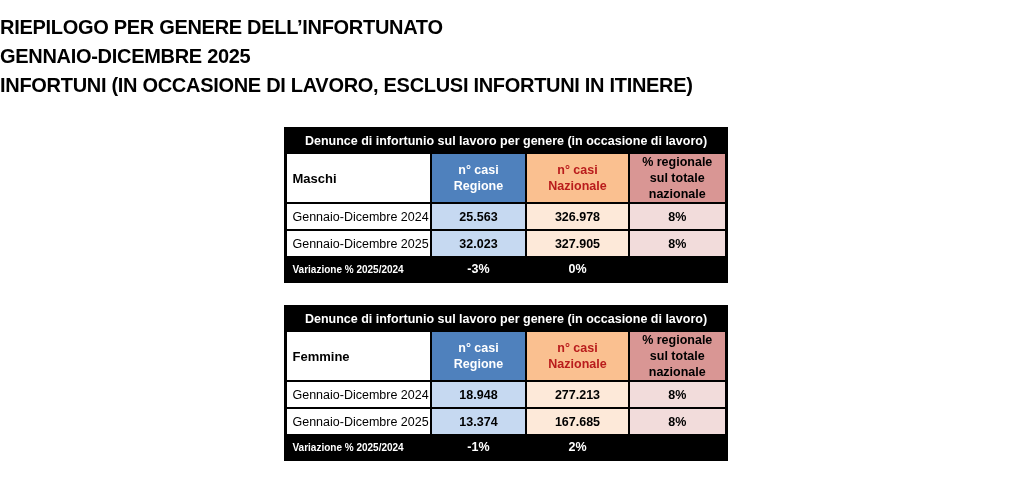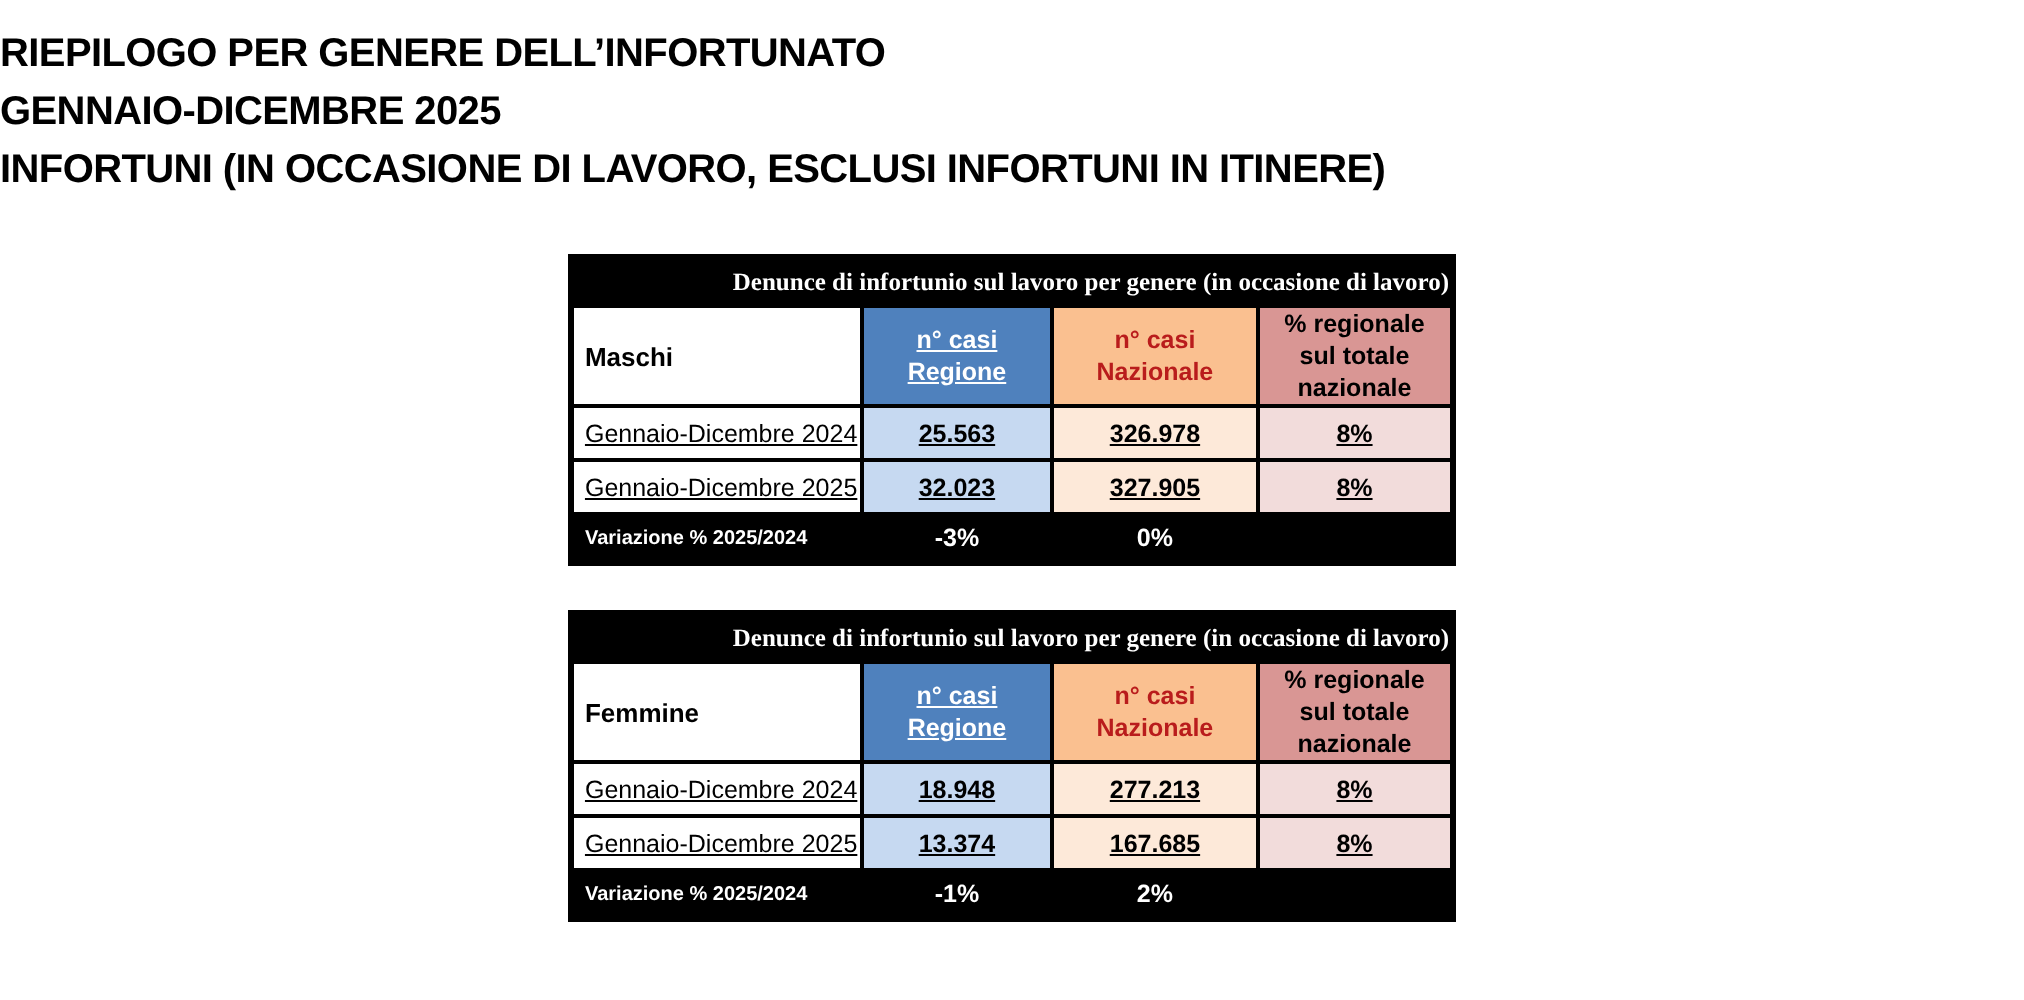--- a/index.html
+++ b/index.html
@@ -43,38 +43,37 @@
   }
   col.c-label { width: 145px; }
   col.c-reg   { width: 95px;  }
   col.c-naz   { width: 103px; }
   col.c-pct   { width: 97px;  }
 
   tr.bar-row td {
     background: var(--bar-bg, #000);
     color: var(--bar-text, #fff);
     font-weight: bold;
-    text-align: right;
+    text-align: center;
     height: 22px;
     font-size: 12.5px;
-    font-family: Liberation Serif, serif;
   }
   tr.header-row td { height: 44px; font-weight: bold; }
   td.group-cell {
     background: #fff;
     text-align: left;
     padding-left: 5px;
     font-size: 13px;
   }
   td.hdr { text-align: center; line-height: 16px; }
-  td.hdr-regione   { background: var(--header-blue,  #4F81BD); color: #fff; text-decoration: underline; }
+  td.hdr-regione   { background: var(--header-blue,  #4F81BD); color: #fff; }
   td.hdr-nazionale { background: var(--header-peach, #FAC090); color: #b91c1c; }
   td.hdr-pct       { background: var(--header-pink,  #D99694); color: #000; padding: 0 3px; }
 
-  tr.data-row td { height: 25px; text-decoration: underline; }
+  tr.data-row td { height: 25px; }
   td.period-cell {
     background: #fff;
     text-align: left;
     padding-left: 5px;
     font-weight: normal;
   }
   td.val { text-align: center; font-weight: bold; }
   td.val-regione   { background: var(--cell-blue,  #C6D9F1); }
   td.val-nazionale { background: var(--cell-peach, #FDE9D9); }
   td.val-pct       { background: var(--cell-pink,  #F2DCDB); }

